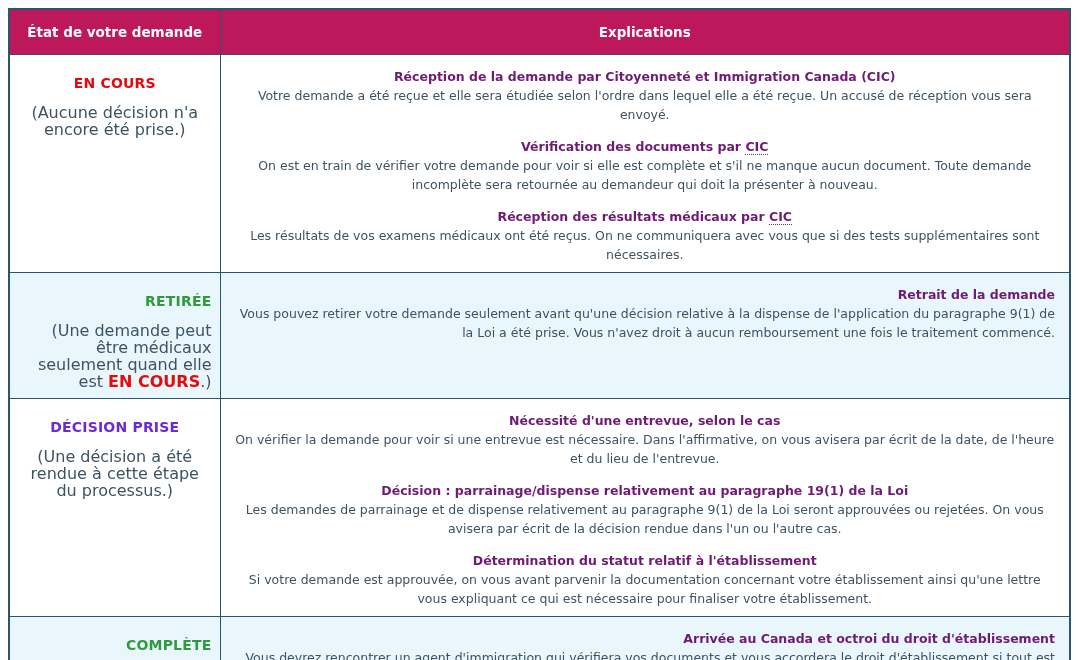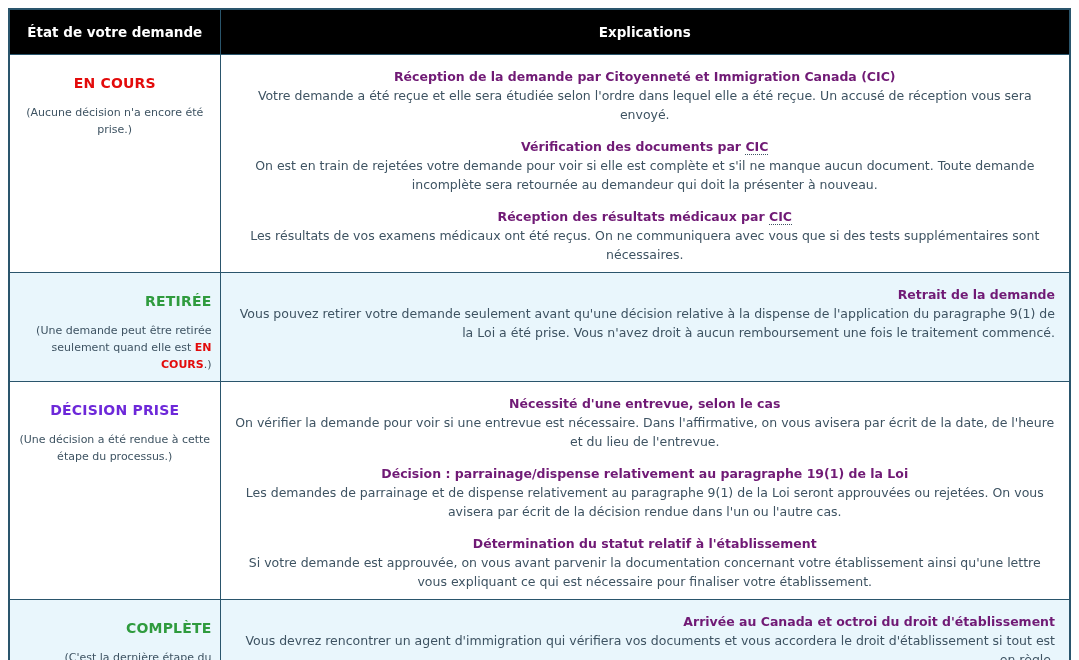--- a/index.html
+++ b/index.html
@@ -21,21 +21,21 @@
     table-layout: fixed;
     border: 2px solid #2a556c;
   }
   table.status-table th,
   table.status-table td {
     border: 1px solid #2a556c;
     box-sizing: border-box;
   }
   th.col-status { width: 211px; }
   thead th {
-    background: #000000;
+    background: #be185d;
     color: #ffffff;
     font-size: 13.5px;
     font-weight: bold;
     height: 45px;
     text-align: center;
     padding: 4px;
   }
   tr.alt td { background: #e9f6fc; text-align: right; }
   td.status-cell {
     vertical-align: top;
@@ -43,21 +43,21 @@
     padding: 20px 8px 8px 8px;
     margin-left: 29px;
   }
   .status-label {
     font-size: 14px;
     font-weight: bold;
     letter-spacing: 0.2px;
   }
   .status-note {
     margin-top: 13px;
-    font-size: 11px;
+    font-size: 16px;
     line-height: 17px;
     color: #3e5362;
   }
   .note-em {
     color: #e30b0b;
     font-weight: bold;
   }
   td.exp-cell {
     vertical-align: top;
     text-align: center;
@@ -97,33 +97,33 @@
           <div class="status-label" style="color: rgb(227, 11, 11);">EN COURS</div>
           <div class="status-note"><span>(Aucune décision n'a encore été prise.)</span><span class="note-em"></span><span></span></div>
         </td>
         <td class="exp-cell">
           <div class="section">
             <div class="sec-heading"><span>Réception de la demande par Citoyenneté et Immigration Canada (CIC)</span><span class="abbr"></span></div>
             <div class="sec-body">Votre demande a été reçue et elle sera étudiée selon l'ordre dans lequel elle a été reçue. Un accusé de réception vous sera envoyé.</div>
           </div>
           <div class="section">
             <div class="sec-heading"><span>Vérification des documents par </span><span class="abbr">CIC</span></div>
-            <div class="sec-body">On est en train de rejetées votre demande pour voir si elle est complète et s'il ne manque aucun document. Toute demande incomplète sera retournée au demandeur qui doit la présenter à nouveau.</div>
+            <div class="sec-body">On est en train de vérifier votre demande pour voir si elle est complète et s'il ne manque aucun document. Toute demande incomplète sera retournée au demandeur qui doit la présenter à nouveau.</div>
           </div>
           <div class="section">
             <div class="sec-heading"><span>Réception des résultats médicaux par </span><span class="abbr">CIC</span></div>
             <div class="sec-body">Les résultats de vos examens médicaux ont été reçus. On ne communiquera avec vous que si des tests supplémentaires sont nécessaires.</div>
           </div>
         </td>
       </tr>
 
       <tr class="row-1 alt">
         <td class="status-cell">
           <div class="status-label" style="color: rgb(47, 155, 62);">RETIRÉE</div>
-          <div class="status-note"><span>(Une demande peut être retirée seulement quand elle est </span><span class="note-em">EN COURS</span><span>.)</span></div>
+          <div class="status-note"><span>(Une demande peut être médicaux seulement quand elle est </span><span class="note-em">EN COURS</span><span>.)</span></div>
         </td>
         <td class="exp-cell">
           <div class="section">
             <div class="sec-heading"><span>Retrait de la demande</span><span class="abbr"></span></div>
             <div class="sec-body">Vous pouvez retirer votre demande seulement avant qu'une décision relative à la dispense de l'application du paragraphe 9(1) de la Loi a été prise. Vous n'avez droit à aucun remboursement une fois le traitement commencé.</div>
           </div>
         </td>
       </tr>
 
       <tr class="row-2">

